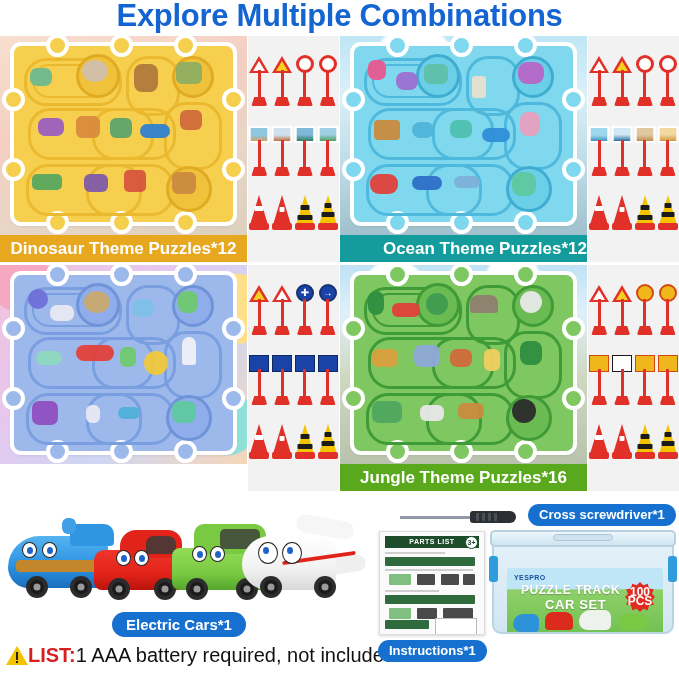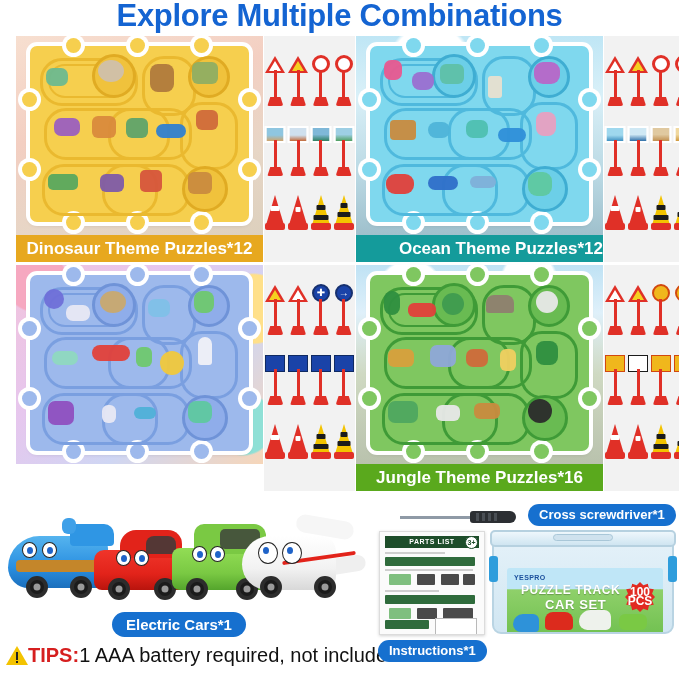--- a/index.html
+++ b/index.html
@@ -17,21 +17,21 @@
     position:absolute;left:0;top:-2px;width:679px;height:36px;
     text-align:center;
     font-size:31px;font-weight:bold;
     color:#1464d2;
     letter-spacing:-.3px;
     line-height:36px;
     white-space:nowrap;
   }
 
   
-  .grid{position:absolute;left:16px;top:36px;width:582px;height:466px;}
+  .grid{position:absolute;left:0;top:36px;width:582px;height:466px;}
   .quad{position:absolute;width:339px;height:226px;}
   .q-tl{left:0;top:0;}
   .q-tr{left:340px;top:0;}
   .q-bl{left:0;top:229px;}
   .q-br{left:340px;top:229px;}
 
   .puzzlewrap{position:absolute;left:0;top:0;width:247px;height:226px;overflow:hidden;}
   .signwrap{position:absolute;left:248px;top:0;width:91px;height:226px;overflow:hidden;background:#f2f2f2;}
 
   .scene{position:absolute;left:0;top:0;width:247px;height:199px;overflow:hidden;}
@@ -813,21 +813,21 @@
         <div class="eye" style="left:16px;top:30px;width:20px;height:22px;"></div>
         <div class="eye" style="left:40px;top:30px;width:20px;height:22px;"></div>
         <div class="wheel" style="left:18px;top:64px;"></div>
         <div class="wheel" style="left:72px;top:64px;"></div>
       </div>
     </div>
 
     <div class="pill" style="left:112px;top:110px;">Electric Cars*1</div>
 
     <div class="tips">
-      <span class="warnicon"><i></i><b></b></span><span class="tips-k">TIPS:</span><span>1 AAA battery required, not included</span>
+      <span class="warnicon"><i></i><b></b></span><span class="tips-k">LIST:</span><span>1 AAA battery required, not included</span>
     </div>
 
     <div class="screw">
       <div class="sd-shaft"></div>
         <div class="sd-handle"></div>
     </div>
     <div class="pill pill-sm" style="left:528px;top:2px;">Cross screwdriver*1</div>
 
     <div class="sheet">
       <div class="sheet-hd">PARTS LIST</div>

